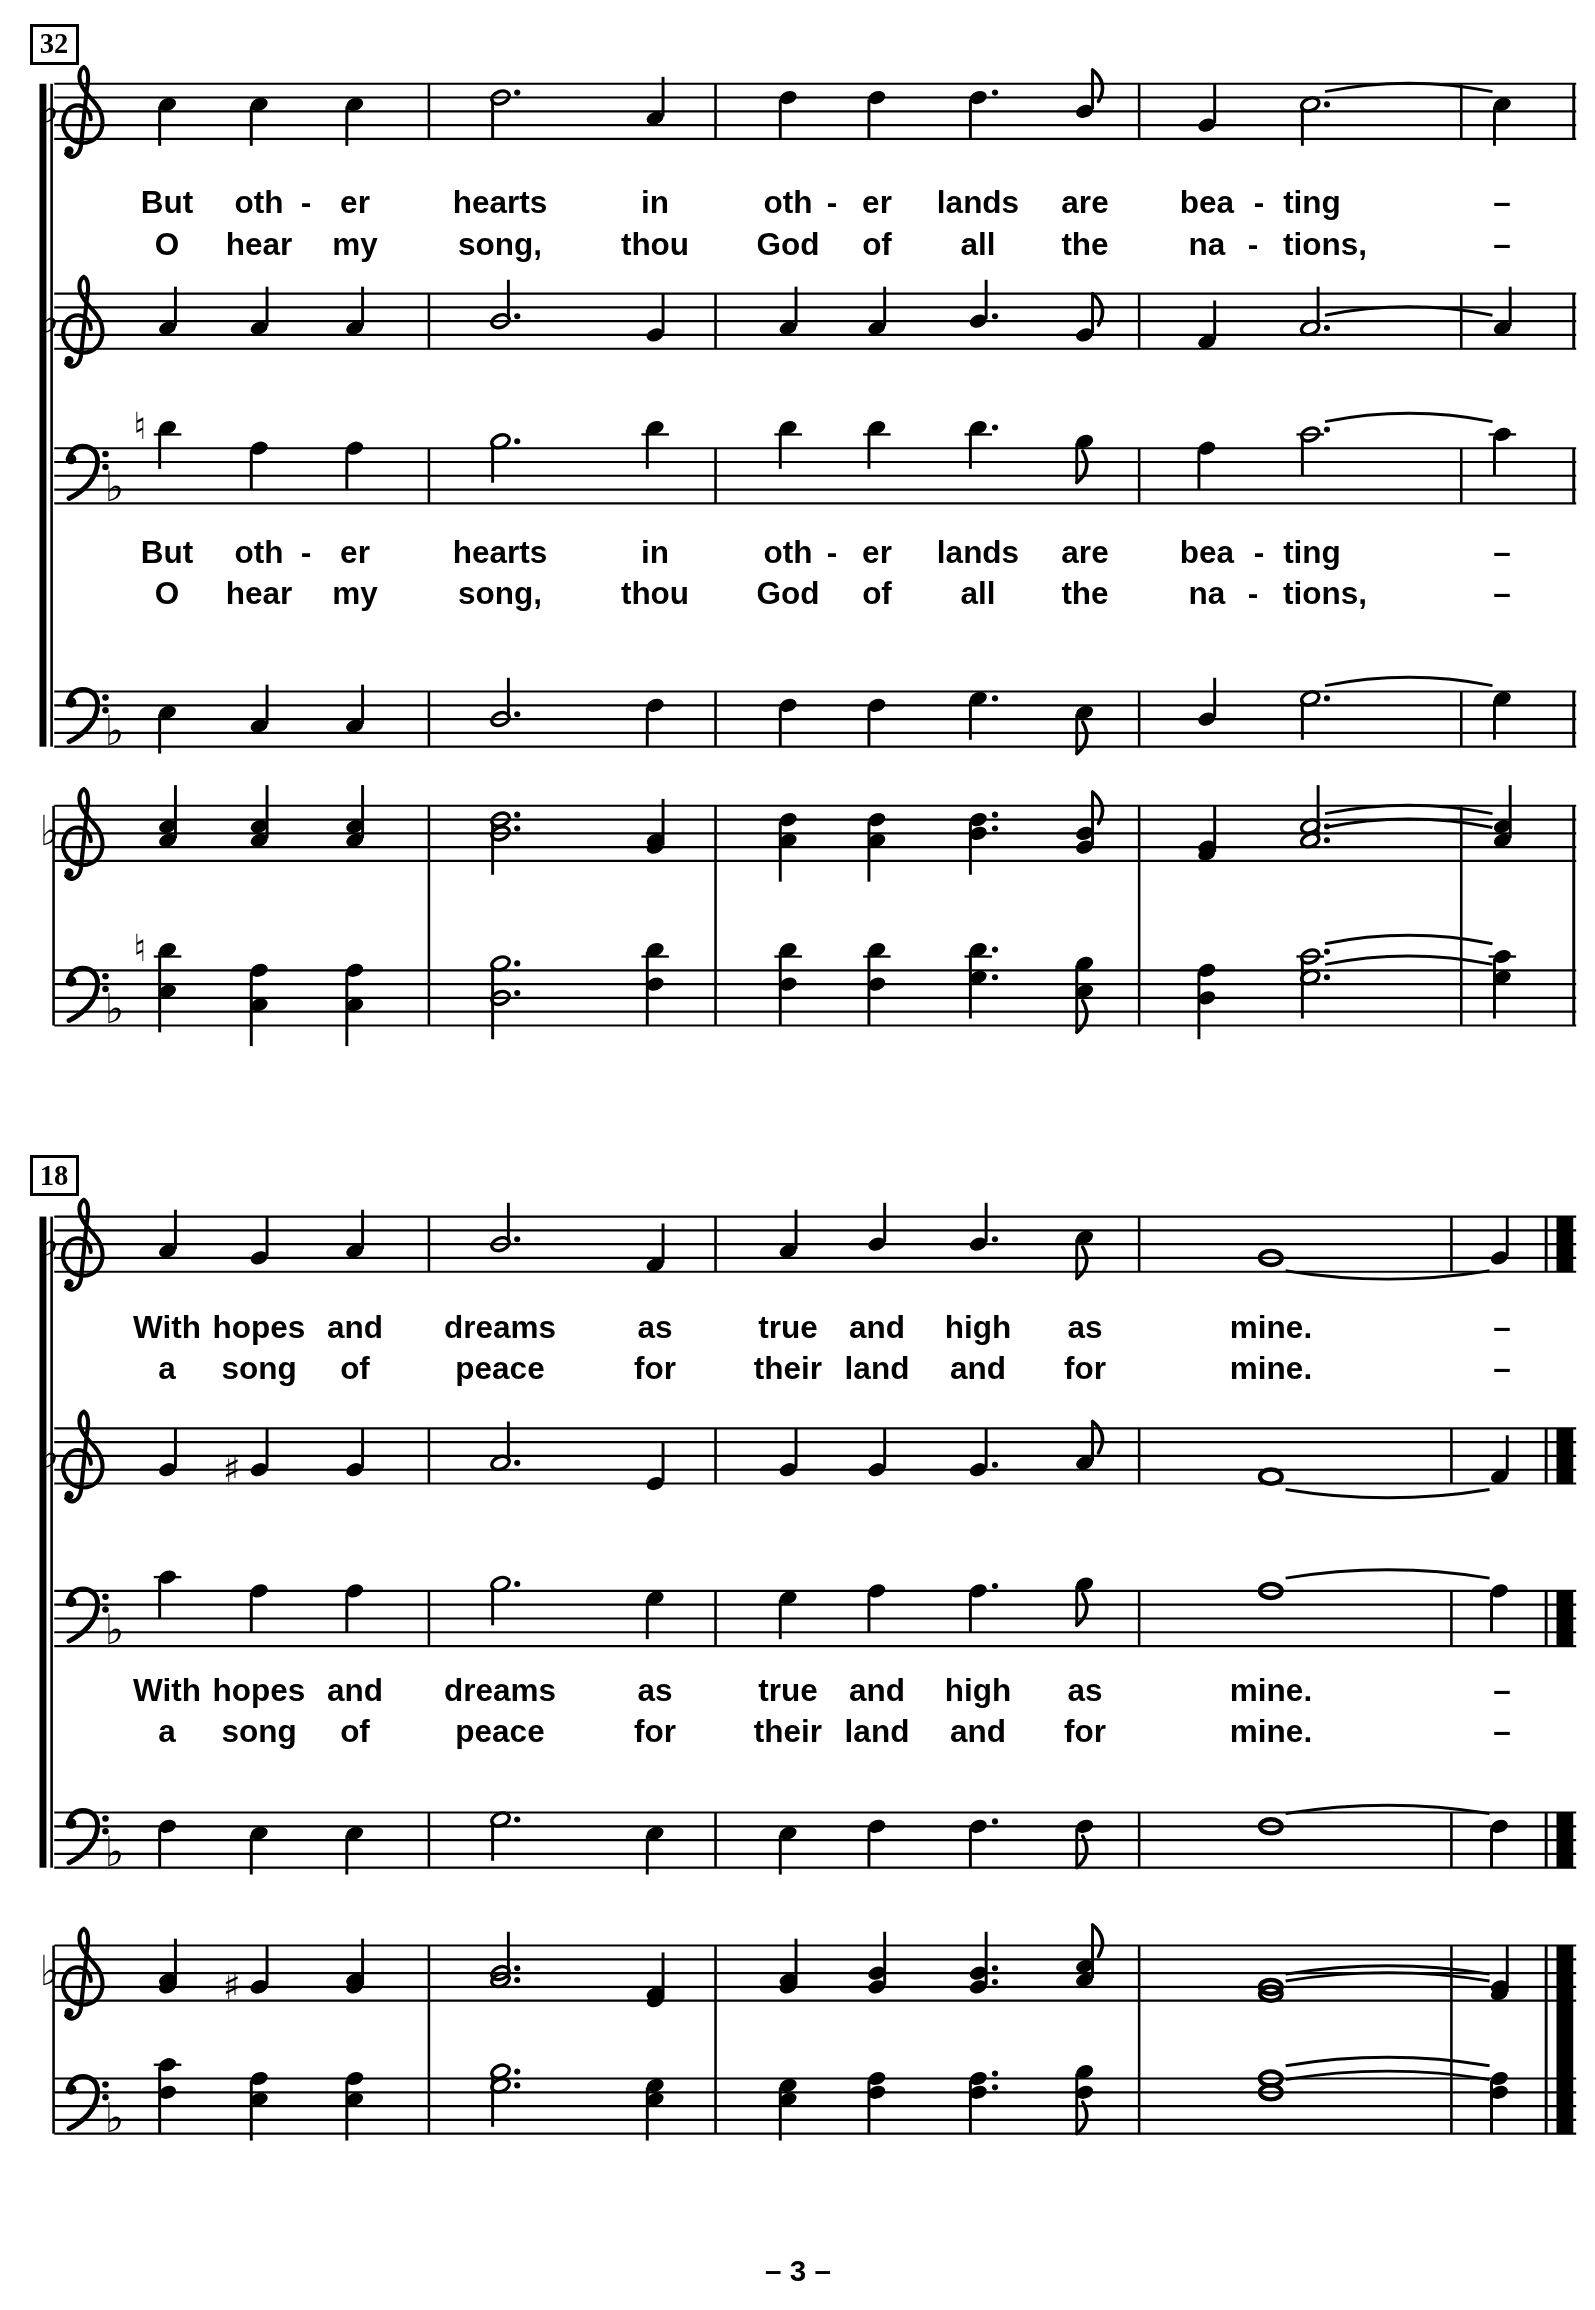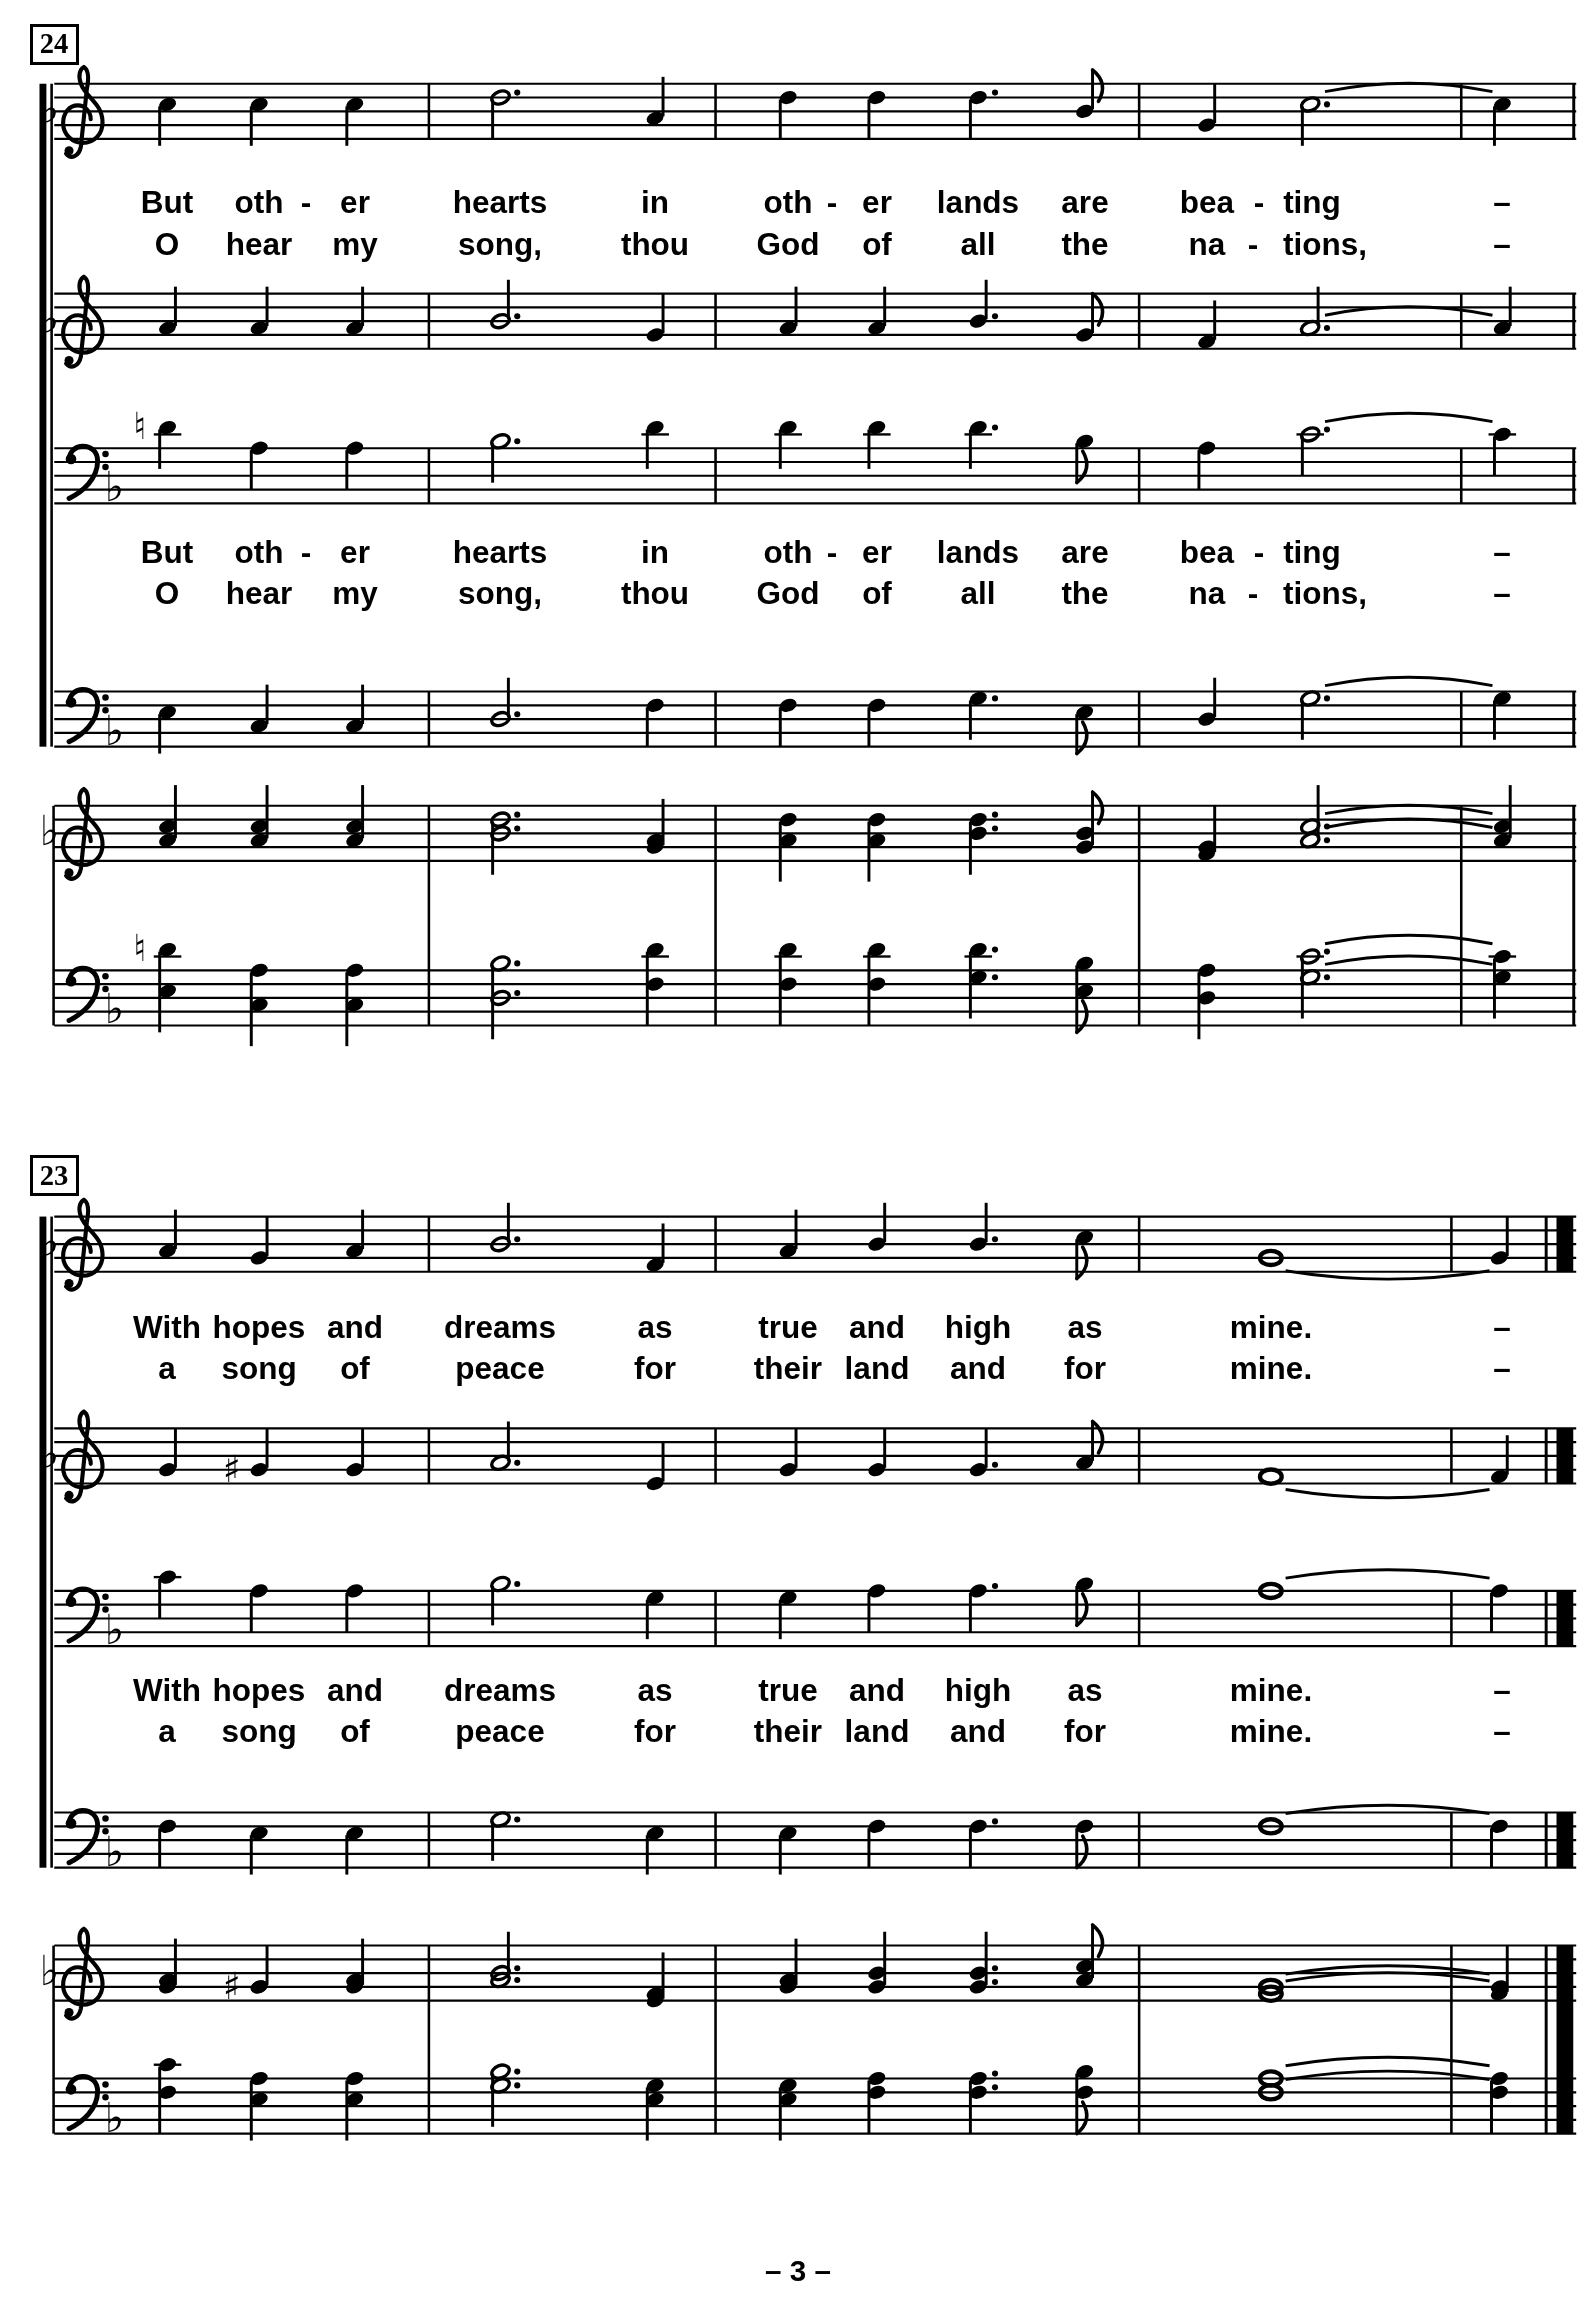--- a/index.html
+++ b/index.html
@@ -641,21 +641,21 @@
         <rect x="1568" y="1840" width="3" height="56" fill="#000000"></rect>
         <rect x="1568" y="1975" width="3" height="191" fill="#000000"></rect>
         <rect x="1580" y="1235" width="17" height="56" fill="#000000"></rect>
         <rect x="1580" y="1450" width="17" height="56" fill="#000000"></rect>
         <rect x="1580" y="1615" width="17" height="56" fill="#000000"></rect>
         <rect x="1580" y="1840" width="17" height="56" fill="#000000"></rect>
         <rect x="1580" y="1975" width="17" height="191" fill="#000000"></rect>
       </g>
     </svg>
   <div id="overlay">
-      <div class="measure-box" style="left: 29.6px; top: 23.6px;">24</div>
+      <div class="measure-box" style="left: 29.6px; top: 23.6px;">32</div>
       <div>
         <span class="lyric-word" style="left: 167px; top: 187px;">But</span>
         <span class="lyric-word" style="left: 259px; top: 187px;">oth</span>
         <span class="lyric-word" style="left: 306px; top: 187px;">-</span>
         <span class="lyric-word" style="left: 355px; top: 187px;">er</span>
         <span class="lyric-word" style="left: 500px; top: 187px;">hearts</span>
         <span class="lyric-word" style="left: 655px; top: 187px;">in</span>
         <span class="lyric-word" style="left: 788px; top: 187px;">oth</span>
         <span class="lyric-word" style="left: 832px; top: 187px;">-</span>
         <span class="lyric-word" style="left: 877px; top: 187px;">er</span>
@@ -706,21 +706,21 @@
         <span class="lyric-word" style="left: 655px; top: 578px;">thou</span>
         <span class="lyric-word" style="left: 788px; top: 578px;">God</span>
         <span class="lyric-word" style="left: 877px; top: 578px;">of</span>
         <span class="lyric-word" style="left: 978px; top: 578px;">all</span>
         <span class="lyric-word" style="left: 1085px; top: 578px;">the</span>
         <span class="lyric-word" style="left: 1207px; top: 578px;">na</span>
         <span class="lyric-word" style="left: 1253px; top: 578px;">-</span>
         <span class="lyric-word" style="left: 1325px; top: 578px;">tions,</span>
         <span class="lyric-word" style="left: 1502px; top: 578px;">–</span>
       </div>
-      <div class="measure-box" style="left: 29.6px; top: 1155px;">23</div>
+      <div class="measure-box" style="left: 29.6px; top: 1155px;">18</div>
       <div>
         <span class="lyric-word" style="left: 167px; top: 1312px;">With</span>
         <span class="lyric-word" style="left: 259px; top: 1312px;">hopes</span>
         <span class="lyric-word" style="left: 355px; top: 1312px;">and</span>
         <span class="lyric-word" style="left: 500px; top: 1312px;">dreams</span>
         <span class="lyric-word" style="left: 655px; top: 1312px;">as</span>
         <span class="lyric-word" style="left: 788px; top: 1312px;">true</span>
         <span class="lyric-word" style="left: 877px; top: 1312px;">and</span>
         <span class="lyric-word" style="left: 978px; top: 1312px;">high</span>
         <span class="lyric-word" style="left: 1085px; top: 1312px;">as</span>

